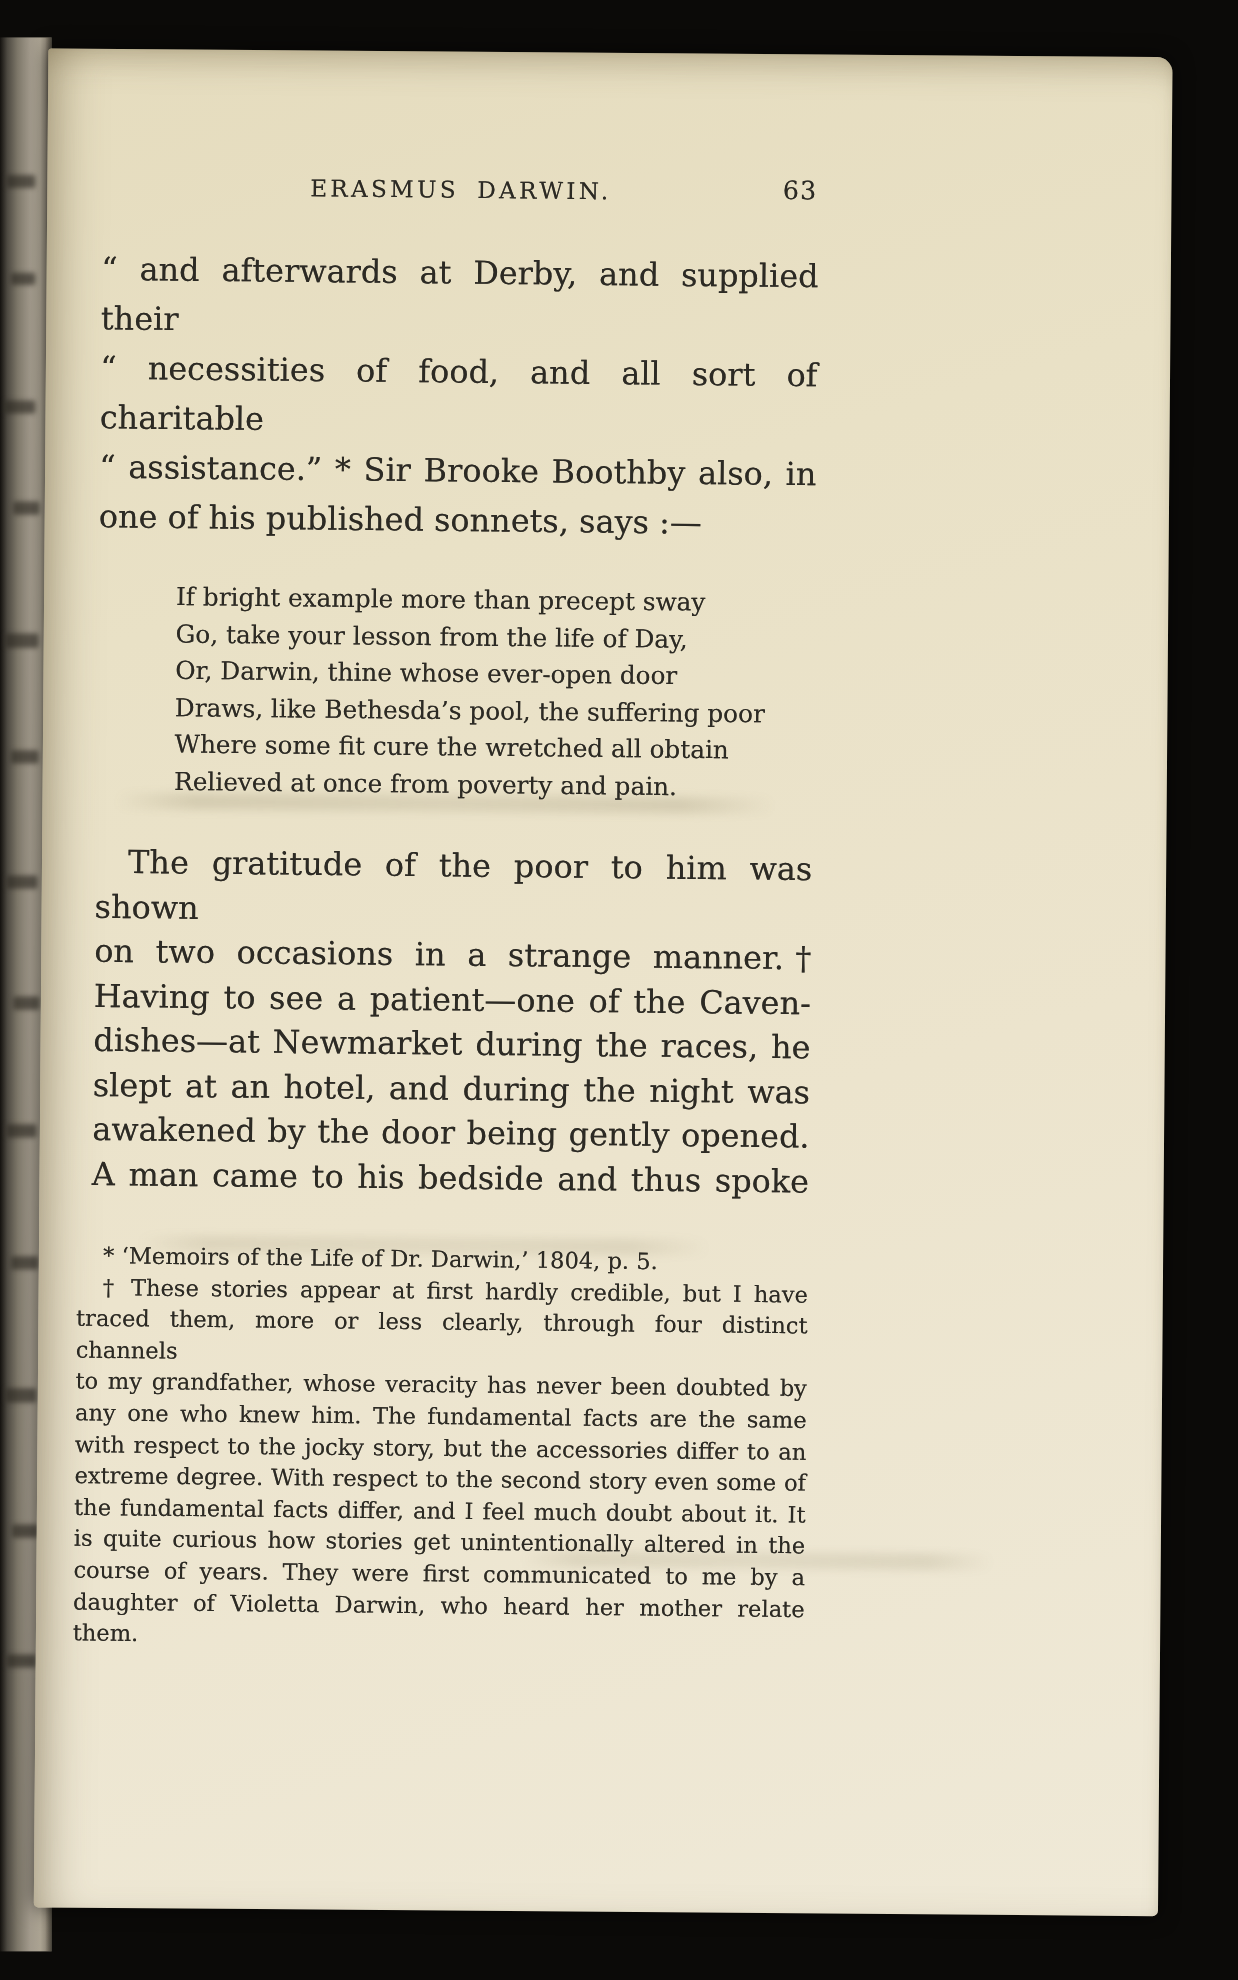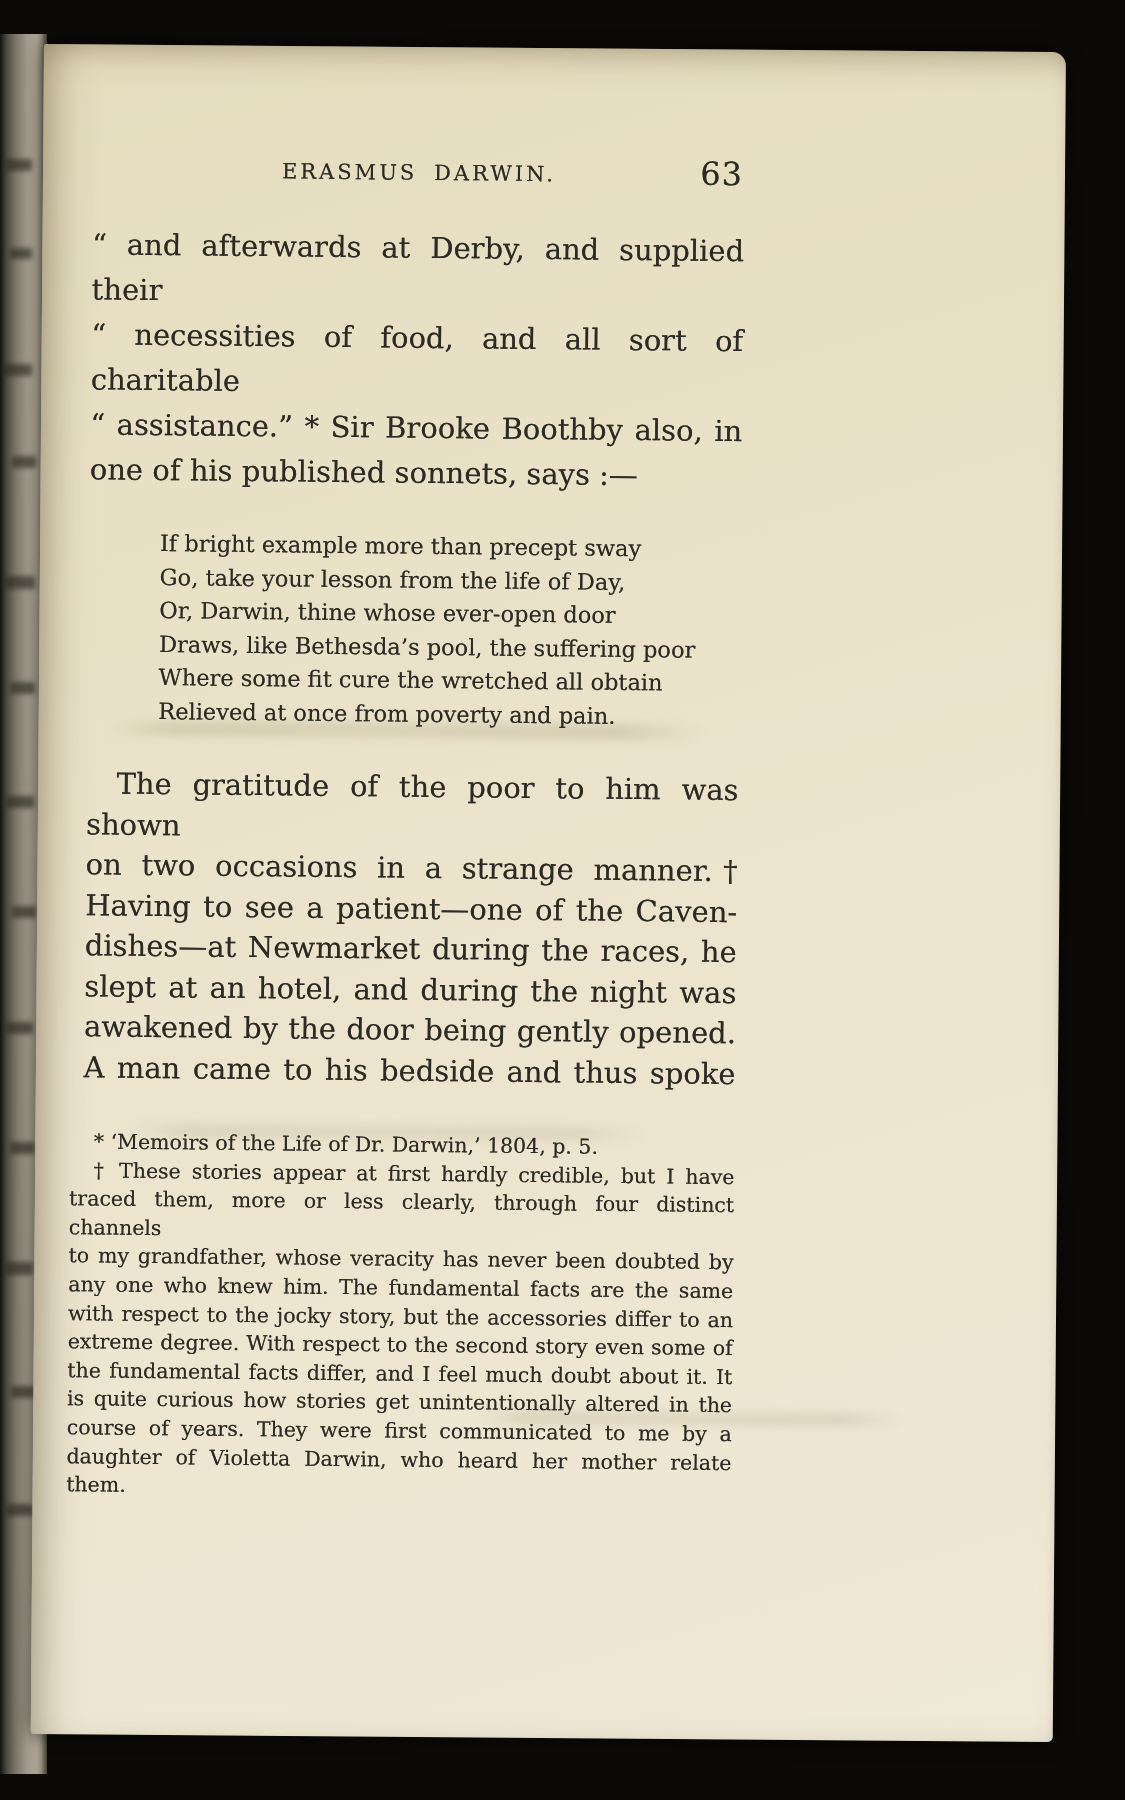--- a/index.html
+++ b/index.html
@@ -95,21 +95,21 @@
     display: block;
     text-align: center;
     font-size: 21px;
     letter-spacing: 3px;
     word-spacing: 7px;
   }
   .page-number {
     position: absolute;
     right: 2px;
     top: -2px;
-    font-size: 32px;
+    font-size: 23px;
     letter-spacing: 1px;
     text-align: center;
   }
 
   .line { white-space: nowrap; }
   .justify {
     white-space: normal;
     text-align: justify;
     text-align-last: justify;
   }

